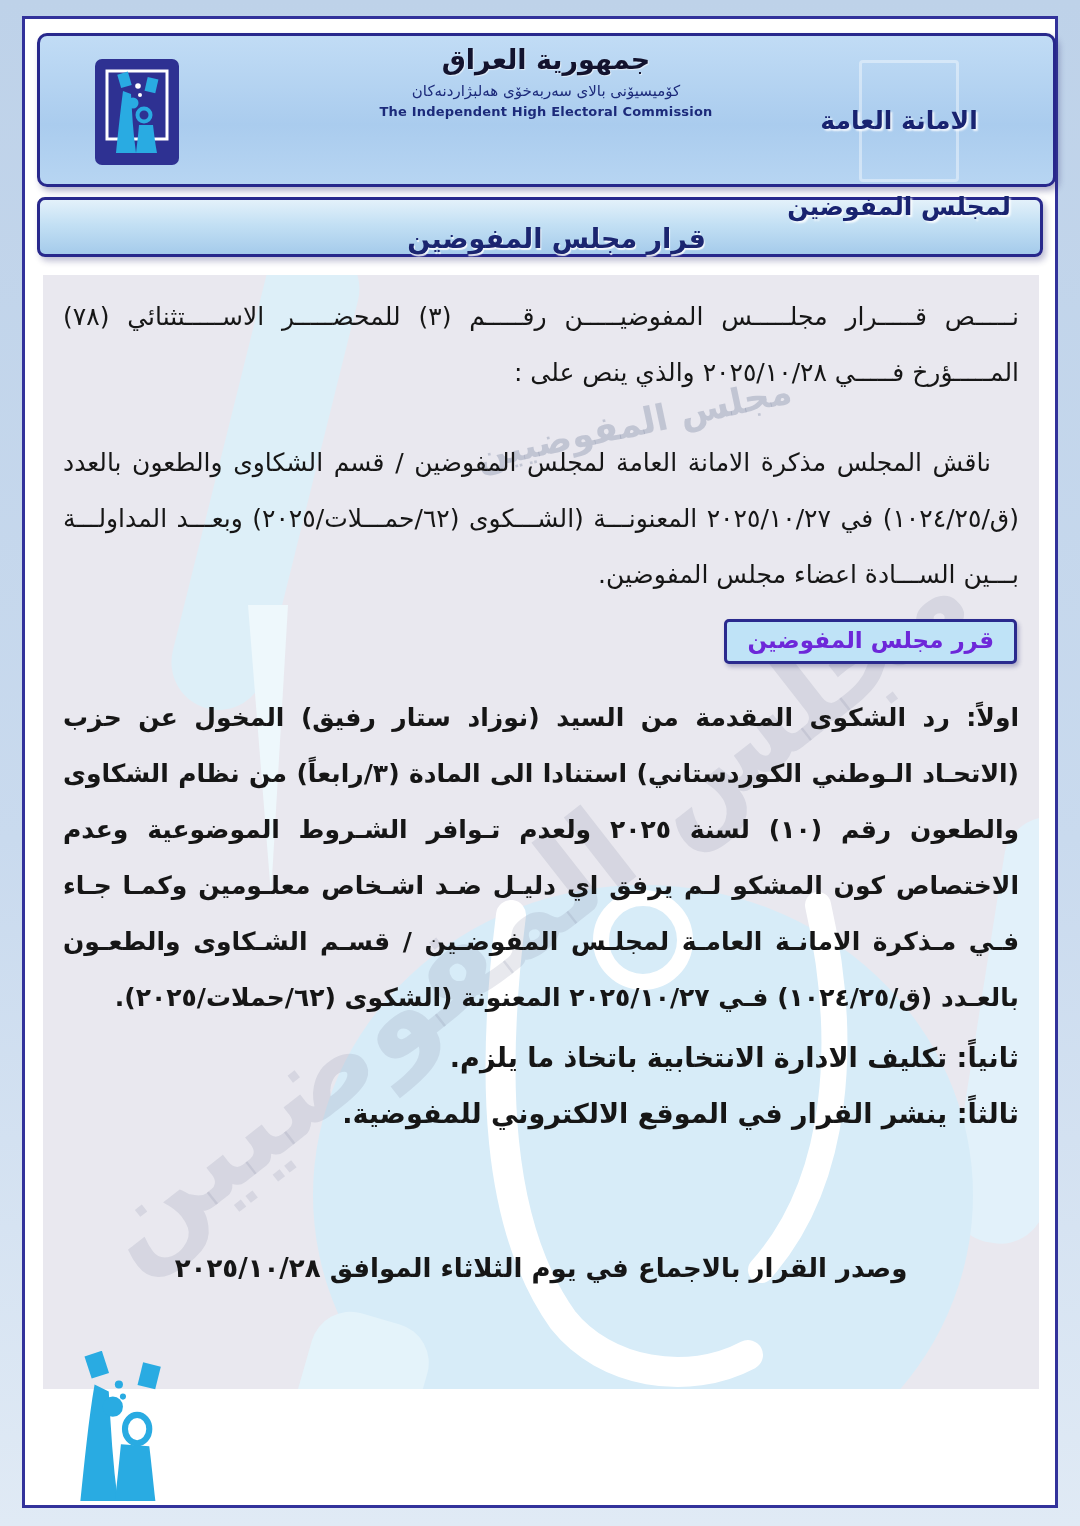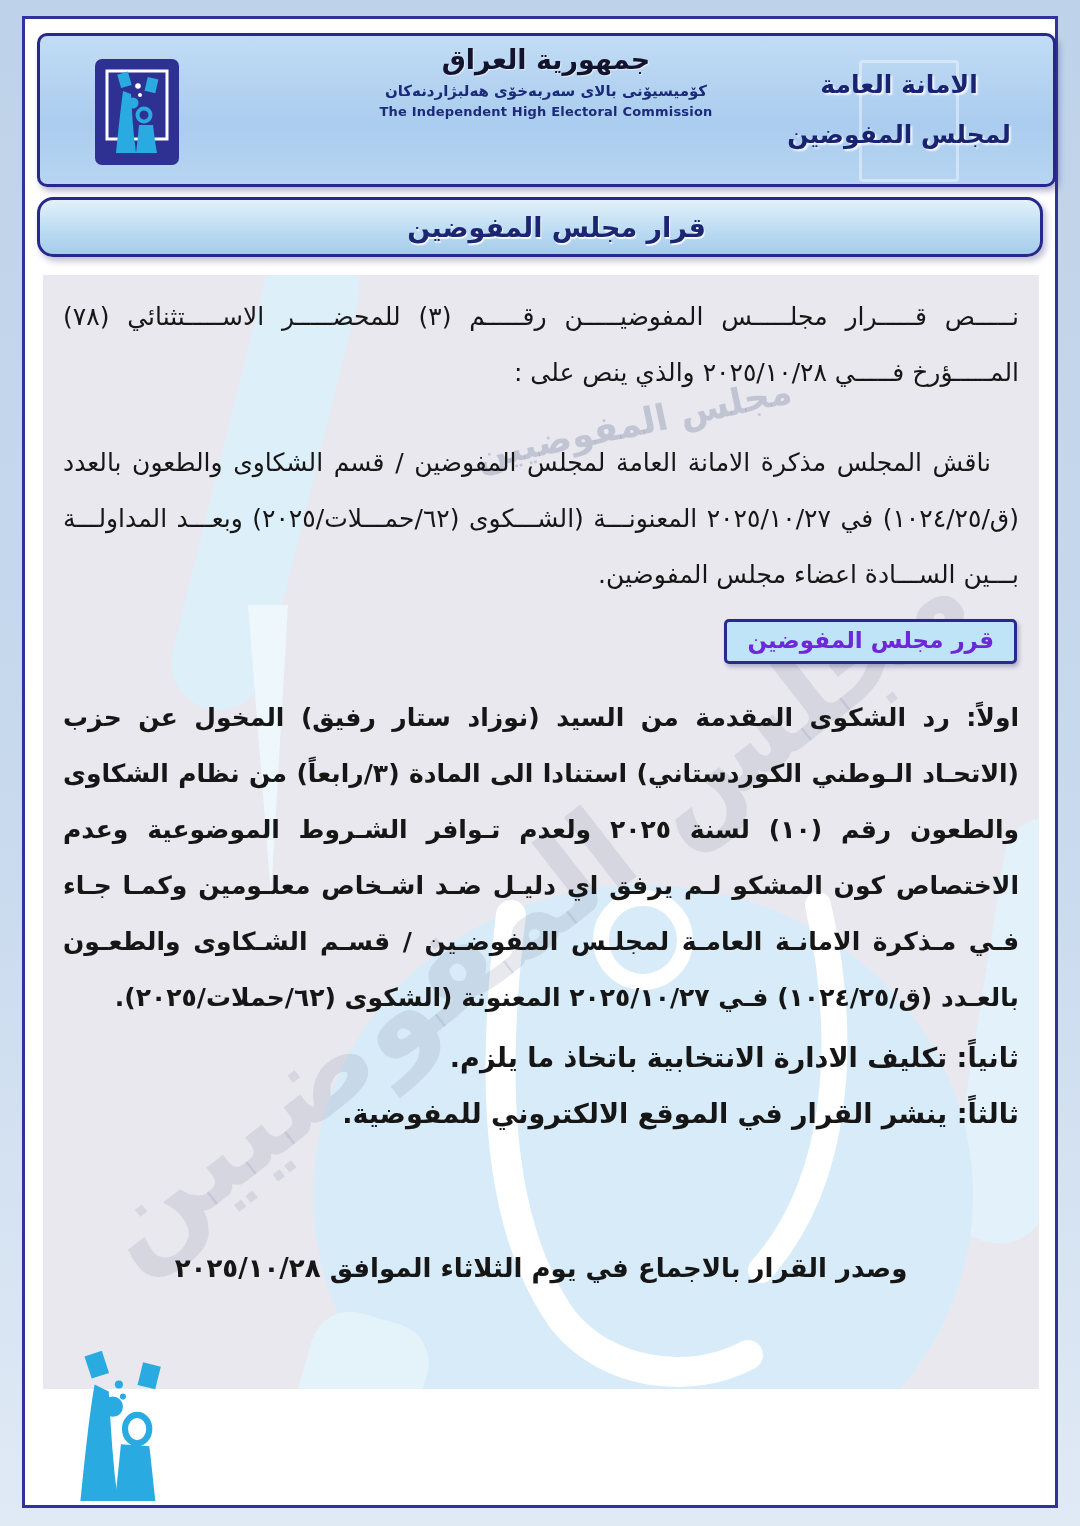--- a/index.html
+++ b/index.html
@@ -23,41 +23,41 @@
     border: 3px solid #28288c; border-radius: 10px;
     box-shadow: 3px 4px 6px rgba(40,40,110,.35);
   }
   .header-logo { position: absolute; left: 54px; top: 22px; width: 86px; height: 108px; }
   .header-center {
     position: absolute; left: 286px; top: 8px; width: 440px;
     text-align: center; color: #13132e; direction: rtl;
   }
   .hc1 { font-size: 27px; font-weight: bold; text-shadow: 1px 1px 1px rgba(255,255,255,.6); }
   .hc2 { font-size: 22px; font-weight: bold; margin-top: 3px; text-shadow: 1px 1px 1px rgba(255,255,255,.6); }
-  .hc3 { font-size: 15px; font-weight: bold; color: #1c2a7a; margin-top: 7px; }
+  .hc3 { font-size: 15px; font-weight: normal; color: #1c2a7a; margin-top: 7px; }
   .hc4 { font-size: 13px; font-weight: bold; color: #1c2a7a; margin-top: 4px; letter-spacing: .2px; }
   .header-right {
     position: absolute; right: 34px; top: 24px; width: 240px;
     text-align: center; direction: rtl;
     font-size: 25px; font-weight: bold; color: #192370; line-height: 50px;
     text-shadow: 2px 2px 2px rgba(255,255,255,.85);
   }
   .ghost-square {
     position: absolute; right: 60px; top: 0px; width: 100px; height: 122px;
     border: 3px solid rgba(255,255,255,.4); border-radius: 4px; z-index: 0;
   }
-  .header-right div { position: relative; z-index: 1; }
+  .header-right div { position: relative; z-index: 1; margin-top: 36px; }
 
   
   .title-bar {
     position: absolute; left: 12px; top: 178px; width: 1006px; height: 60px;
     background: linear-gradient(180deg, #e3f1fa 0%, #c3e0f4 45%, #a5cbeb 100%);
-    border: 3px solid #28288c; border-radius: 16px;
+    border: 3px solid #28288c; border-radius: 8px;
     box-shadow: 3px 4px 6px rgba(40,40,110,.3);
-    display: flex; align-items: center; justify-content: center;
+    display: flex; align-items: flex-end; justify-content: center;
     font-size: 27px; font-weight: bold; color: #1b2570;
     text-shadow: 1px 2px 1px rgba(255,255,255,.85);
     padding-left: 33px;
   }
 
   
   .panel {
     position: absolute; left: 18px; top: 256px; width: 996px; height: 1114px;
     background: #e9e8ef; overflow: hidden;
   }

